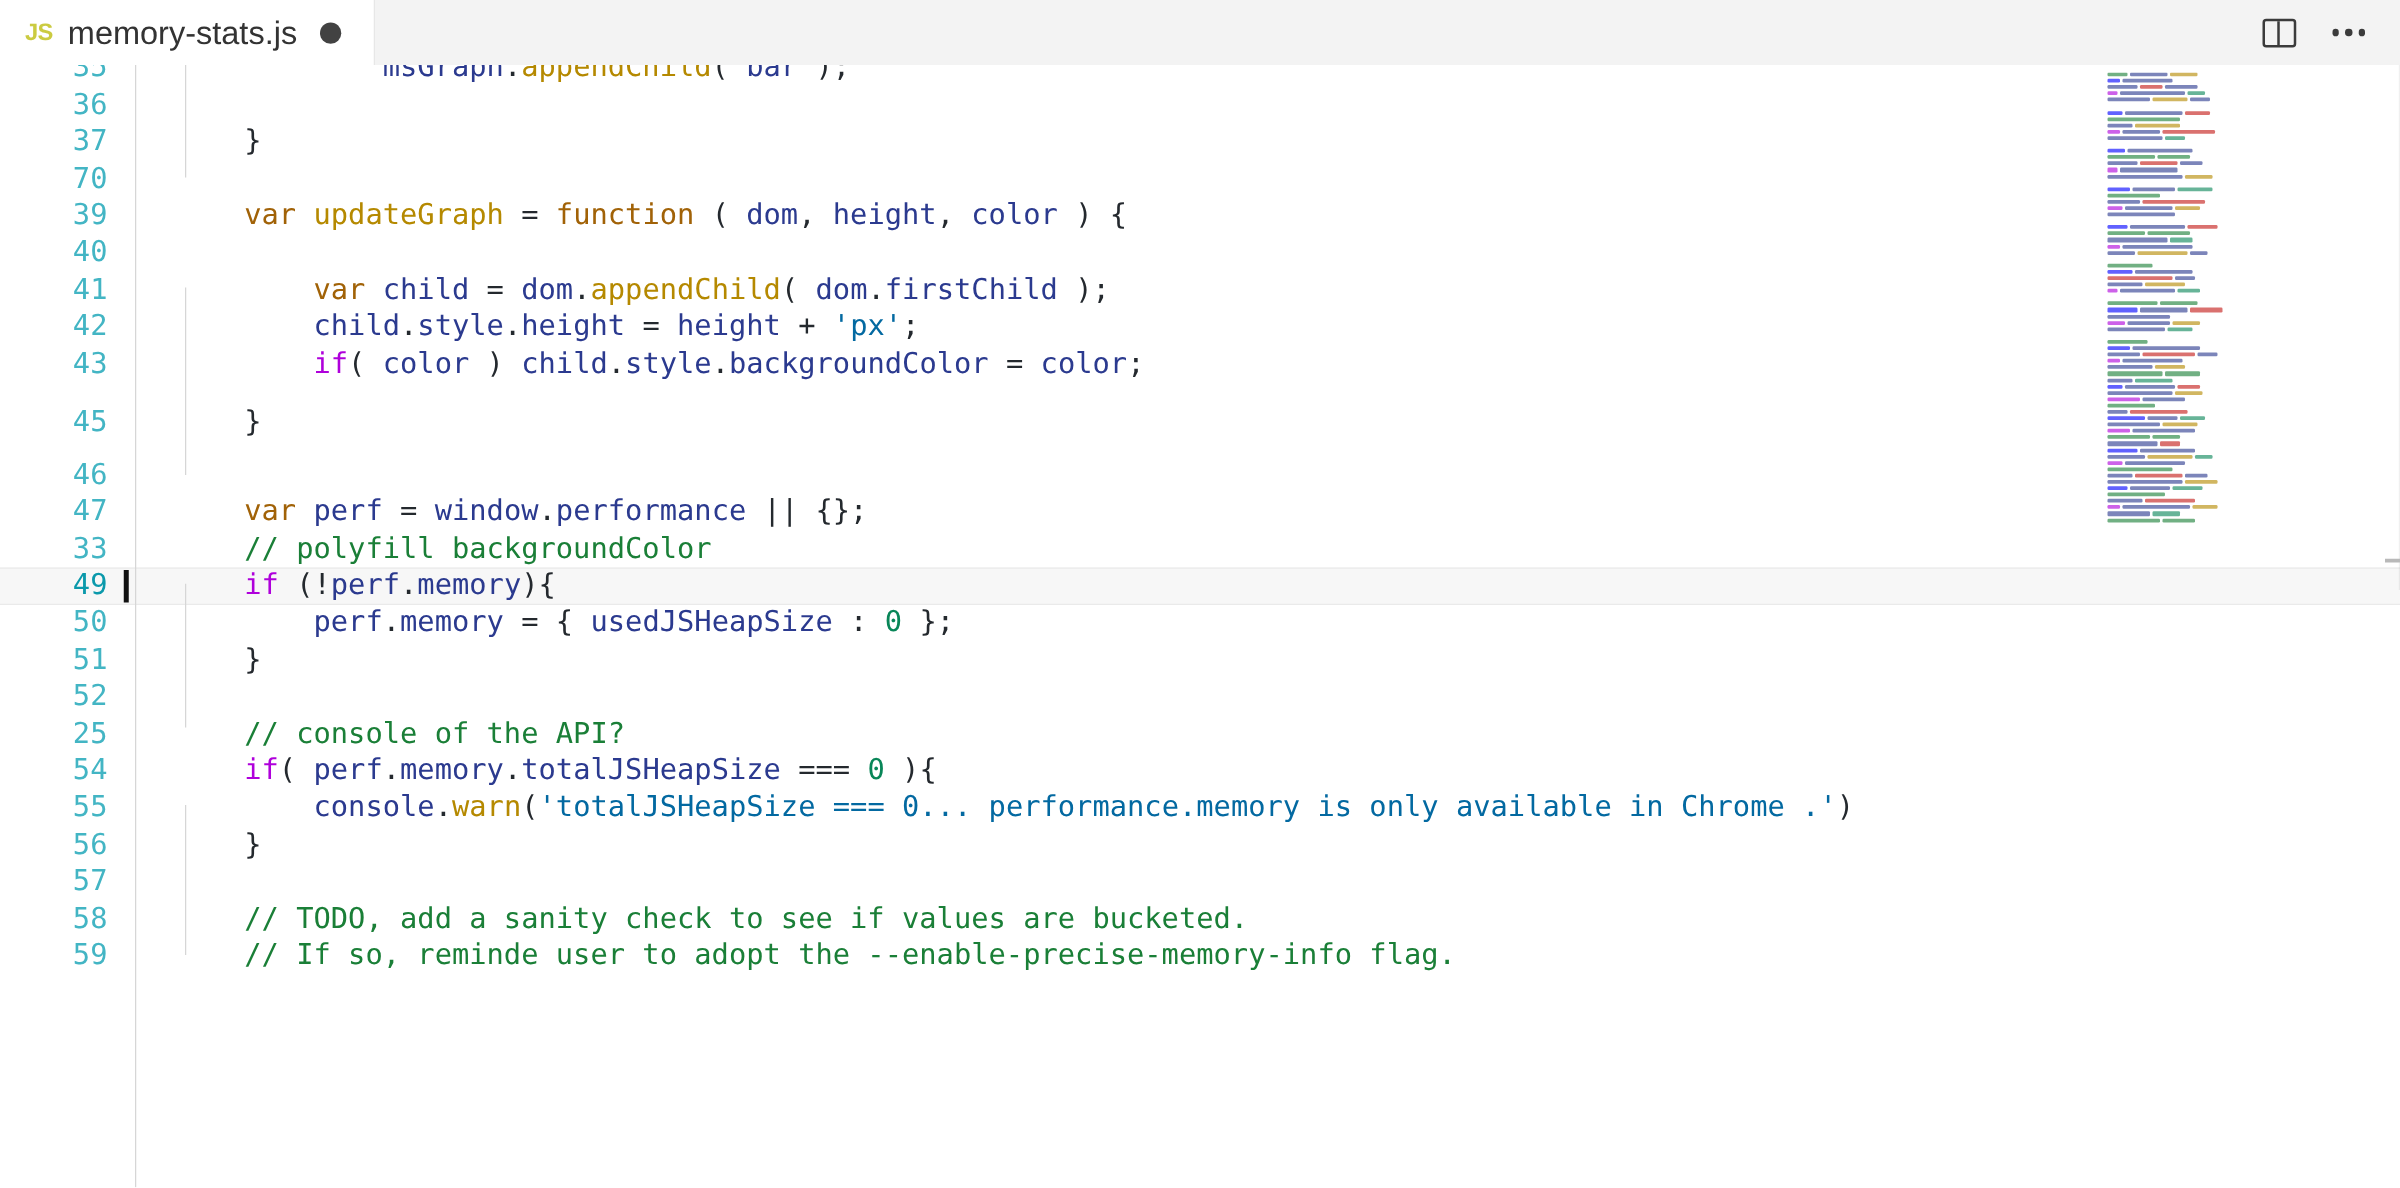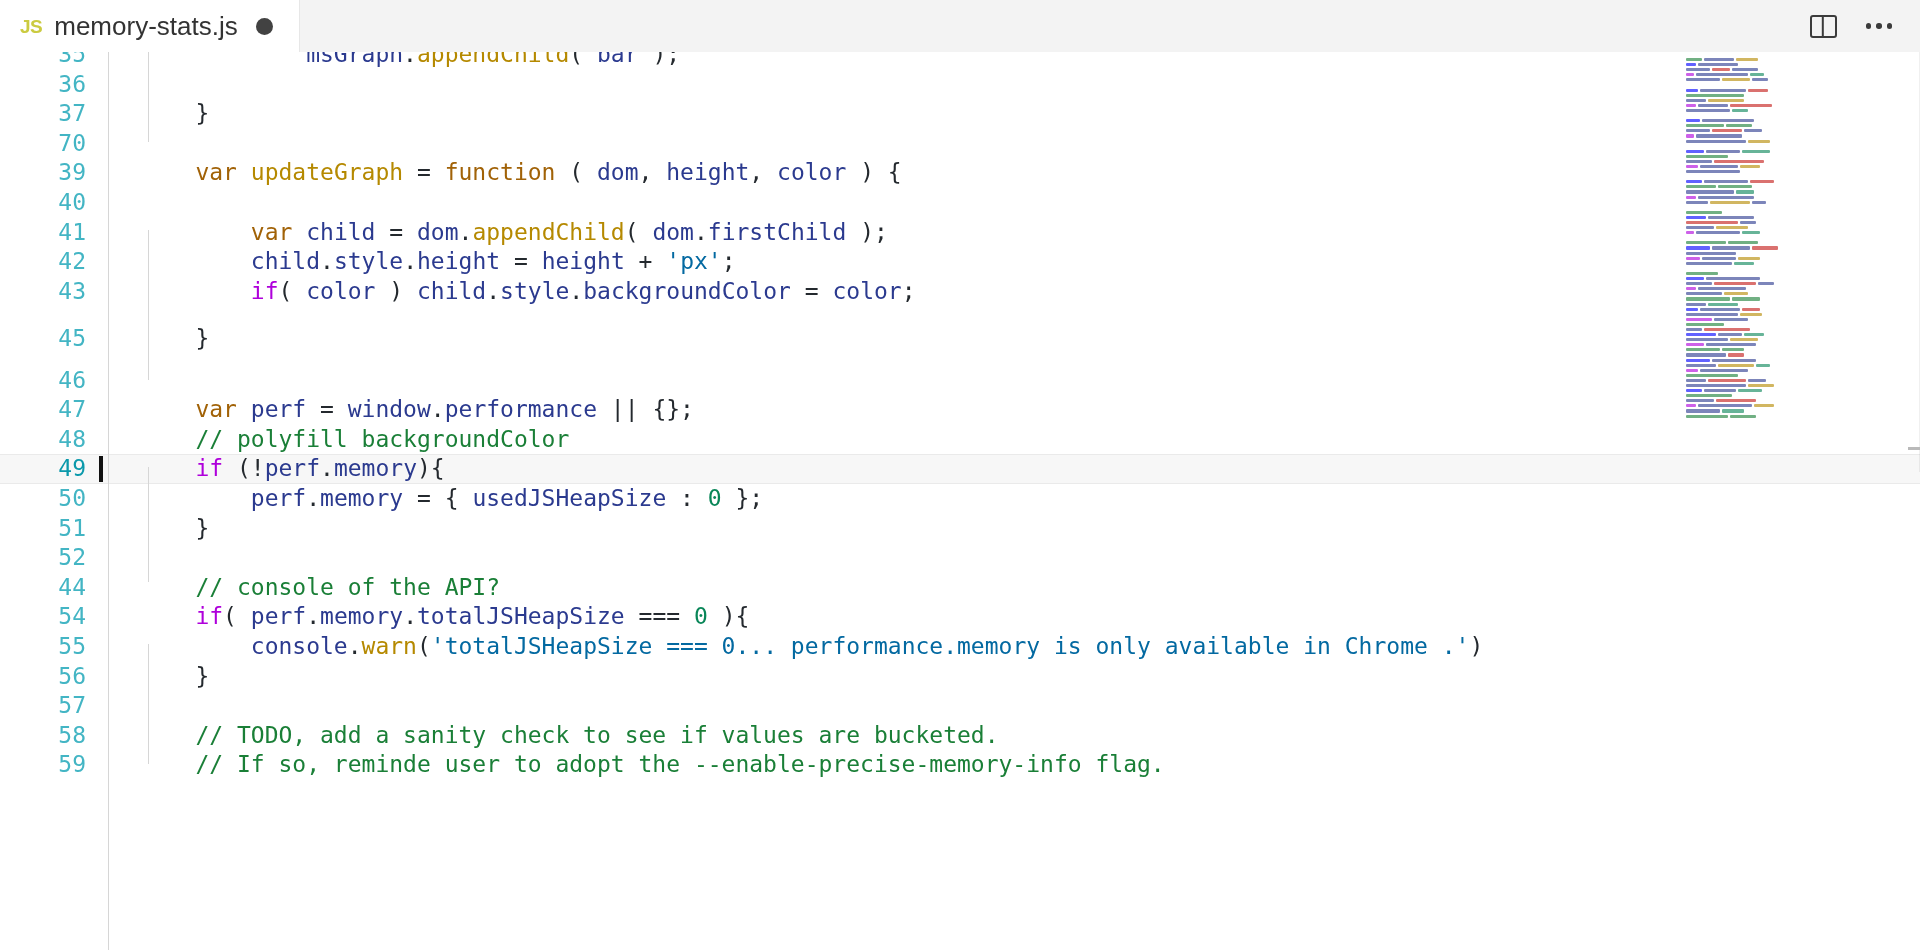--- a/index.html
+++ b/index.html
@@ -142,26 +142,26 @@
         <div class="row" style="top: 47.2px; position: absolute; left: 0px; right: 0px;"><span class="ln">37</span><span class="code"><span class="plain">    }</span></span></div>
         <div class="row" style="top: 76.8px; position: absolute; left: 0px; right: 0px;"><span class="ln">70</span><span class="code"></span></div>
         <div class="row" style="top: 106.4px; position: absolute; left: 0px; right: 0px;"><span class="ln">39</span><span class="code"><span class="plain">    </span><span class="kw">var</span><span class="plain"> </span><span class="fn">updateGraph</span><span class="plain"> = </span><span class="kw">function</span><span class="plain"> ( </span><span class="id">dom</span><span class="plain">, </span><span class="id">height</span><span class="plain">, </span><span class="id">color</span><span class="plain"> ) {</span></span></div>
         <div class="row" style="top: 136px; position: absolute; left: 0px; right: 0px;"><span class="ln">40</span><span class="code"></span></div>
         <div class="row" style="top: 165.6px; position: absolute; left: 0px; right: 0px;"><span class="ln">41</span><span class="code"><span class="plain">        </span><span class="kw">var</span><span class="plain"> </span><span class="id">child</span><span class="plain"> = </span><span class="id">dom</span><span class="plain">.</span><span class="fn">appendChild</span><span class="plain">( </span><span class="id">dom</span><span class="plain">.</span><span class="prop">firstChild</span><span class="plain"> );</span></span></div>
         <div class="row" style="top: 195.2px; position: absolute; left: 0px; right: 0px;"><span class="ln">42</span><span class="code"><span class="plain">        </span><span class="id">child</span><span class="plain">.</span><span class="prop">style</span><span class="plain">.</span><span class="prop">height</span><span class="plain"> = </span><span class="id">height</span><span class="plain"> + </span><span class="str">'px'</span><span class="plain">;</span></span></div>
         <div class="row" style="top: 224.8px; position: absolute; left: 0px; right: 0px;"><span class="ln">43</span><span class="code"><span class="plain">        </span><span class="ctl">if</span><span class="plain">( </span><span class="id">color</span><span class="plain"> ) </span><span class="id">child</span><span class="plain">.</span><span class="prop">style</span><span class="plain">.</span><span class="prop">backgroundColor</span><span class="plain"> = </span><span class="id">color</span><span class="plain">;</span></span></div>
         <div class="row" style="top: 272px; position: absolute; left: 0px; right: 0px;"><span class="ln">45</span><span class="code"><span class="plain">    }</span></span></div>
         <div class="row" style="top: 313.6px; position: absolute; left: 0px; right: 0px;"><span class="ln">46</span><span class="code"></span></div>
         <div class="row" style="top: 343.2px; position: absolute; left: 0px; right: 0px;"><span class="ln">47</span><span class="code"><span class="plain">    </span><span class="kw">var</span><span class="plain"> </span><span class="id">perf</span><span class="plain"> = </span><span class="id">window</span><span class="plain">.</span><span class="prop">performance</span><span class="plain"> || {};</span></span></div>
-        <div class="row" style="top: 372.8px; position: absolute; left: 0px; right: 0px;"><span class="ln">48</span><span class="code"><span class="plain">    </span><span class="cmt">// polyfill backgroundColor</span></span></div>
+        <div class="row" style="top: 372.8px; position: absolute; left: 0px; right: 0px;"><span class="ln">33</span><span class="code"><span class="plain">    </span><span class="cmt">// polyfill backgroundColor</span></span></div>
         <div class="row active" style="top: 402.4px; position: absolute; left: 0px; right: 0px;"><span class="ln">49</span><span class="code"><span class="plain">    </span><span class="ctl">if</span><span class="plain"> (!</span><span class="id">perf</span><span class="plain">.</span><span class="prop">memory</span><span class="plain">){</span></span><span class="caret"></span></div>
         <div class="row" style="top: 432px; position: absolute; left: 0px; right: 0px;"><span class="ln">50</span><span class="code"><span class="plain">        </span><span class="id">perf</span><span class="plain">.</span><span class="prop">memory</span><span class="plain"> = { </span><span class="prop">usedJSHeapSize</span><span class="plain"> : </span><span class="num">0</span><span class="plain"> };</span></span></div>
         <div class="row" style="top: 461.6px; position: absolute; left: 0px; right: 0px;"><span class="ln">51</span><span class="code"><span class="plain">    }</span></span></div>
         <div class="row" style="top: 491.2px; position: absolute; left: 0px; right: 0px;"><span class="ln">52</span><span class="code"></span></div>
-        <div class="row" style="top: 520.8px; position: absolute; left: 0px; right: 0px;"><span class="ln">44</span><span class="code"><span class="plain">    </span><span class="cmt">// console of the API?</span></span></div>
+        <div class="row" style="top: 520.8px; position: absolute; left: 0px; right: 0px;"><span class="ln">25</span><span class="code"><span class="plain">    </span><span class="cmt">// console of the API?</span></span></div>
         <div class="row" style="top: 550.4px; position: absolute; left: 0px; right: 0px;"><span class="ln">54</span><span class="code"><span class="plain">    </span><span class="ctl">if</span><span class="plain">( </span><span class="id">perf</span><span class="plain">.</span><span class="prop">memory</span><span class="plain">.</span><span class="prop">totalJSHeapSize</span><span class="plain"> === </span><span class="num">0</span><span class="plain"> ){</span></span></div>
         <div class="row" style="top: 580px; position: absolute; left: 0px; right: 0px;"><span class="ln">55</span><span class="code"><span class="plain">        </span><span class="id">console</span><span class="plain">.</span><span class="fn">warn</span><span class="plain">(</span><span class="str">'totalJSHeapSize === 0... performance.memory is only available in Chrome .'</span><span class="plain">)</span></span></div>
         <div class="row" style="top: 609.6px; position: absolute; left: 0px; right: 0px;"><span class="ln">56</span><span class="code"><span class="plain">    }</span></span></div>
         <div class="row" style="top: 639.2px; position: absolute; left: 0px; right: 0px;"><span class="ln">57</span><span class="code"></span></div>
         <div class="row" style="top: 668.8px; position: absolute; left: 0px; right: 0px;"><span class="ln">58</span><span class="code"><span class="plain">    </span><span class="cmt">// TODO, add a sanity check to see if values are bucketed.</span></span></div>
         <div class="row" style="top: 698.4px; position: absolute; left: 0px; right: 0px;"><span class="ln">59</span><span class="code"><span class="plain">    </span><span class="cmt">// If so, reminde user to adopt the --enable-precise-memory-info flag.</span></span></div>
         <div class="guide" style="top: 0px; height: 90px;"></div>
         <div class="guide" style="top: 178px; height: 150px;"></div>
         <div class="guide" style="top: 415px; height: 115px;"></div>
         <div class="guide" style="top: 592px; height: 120px;"></div>

